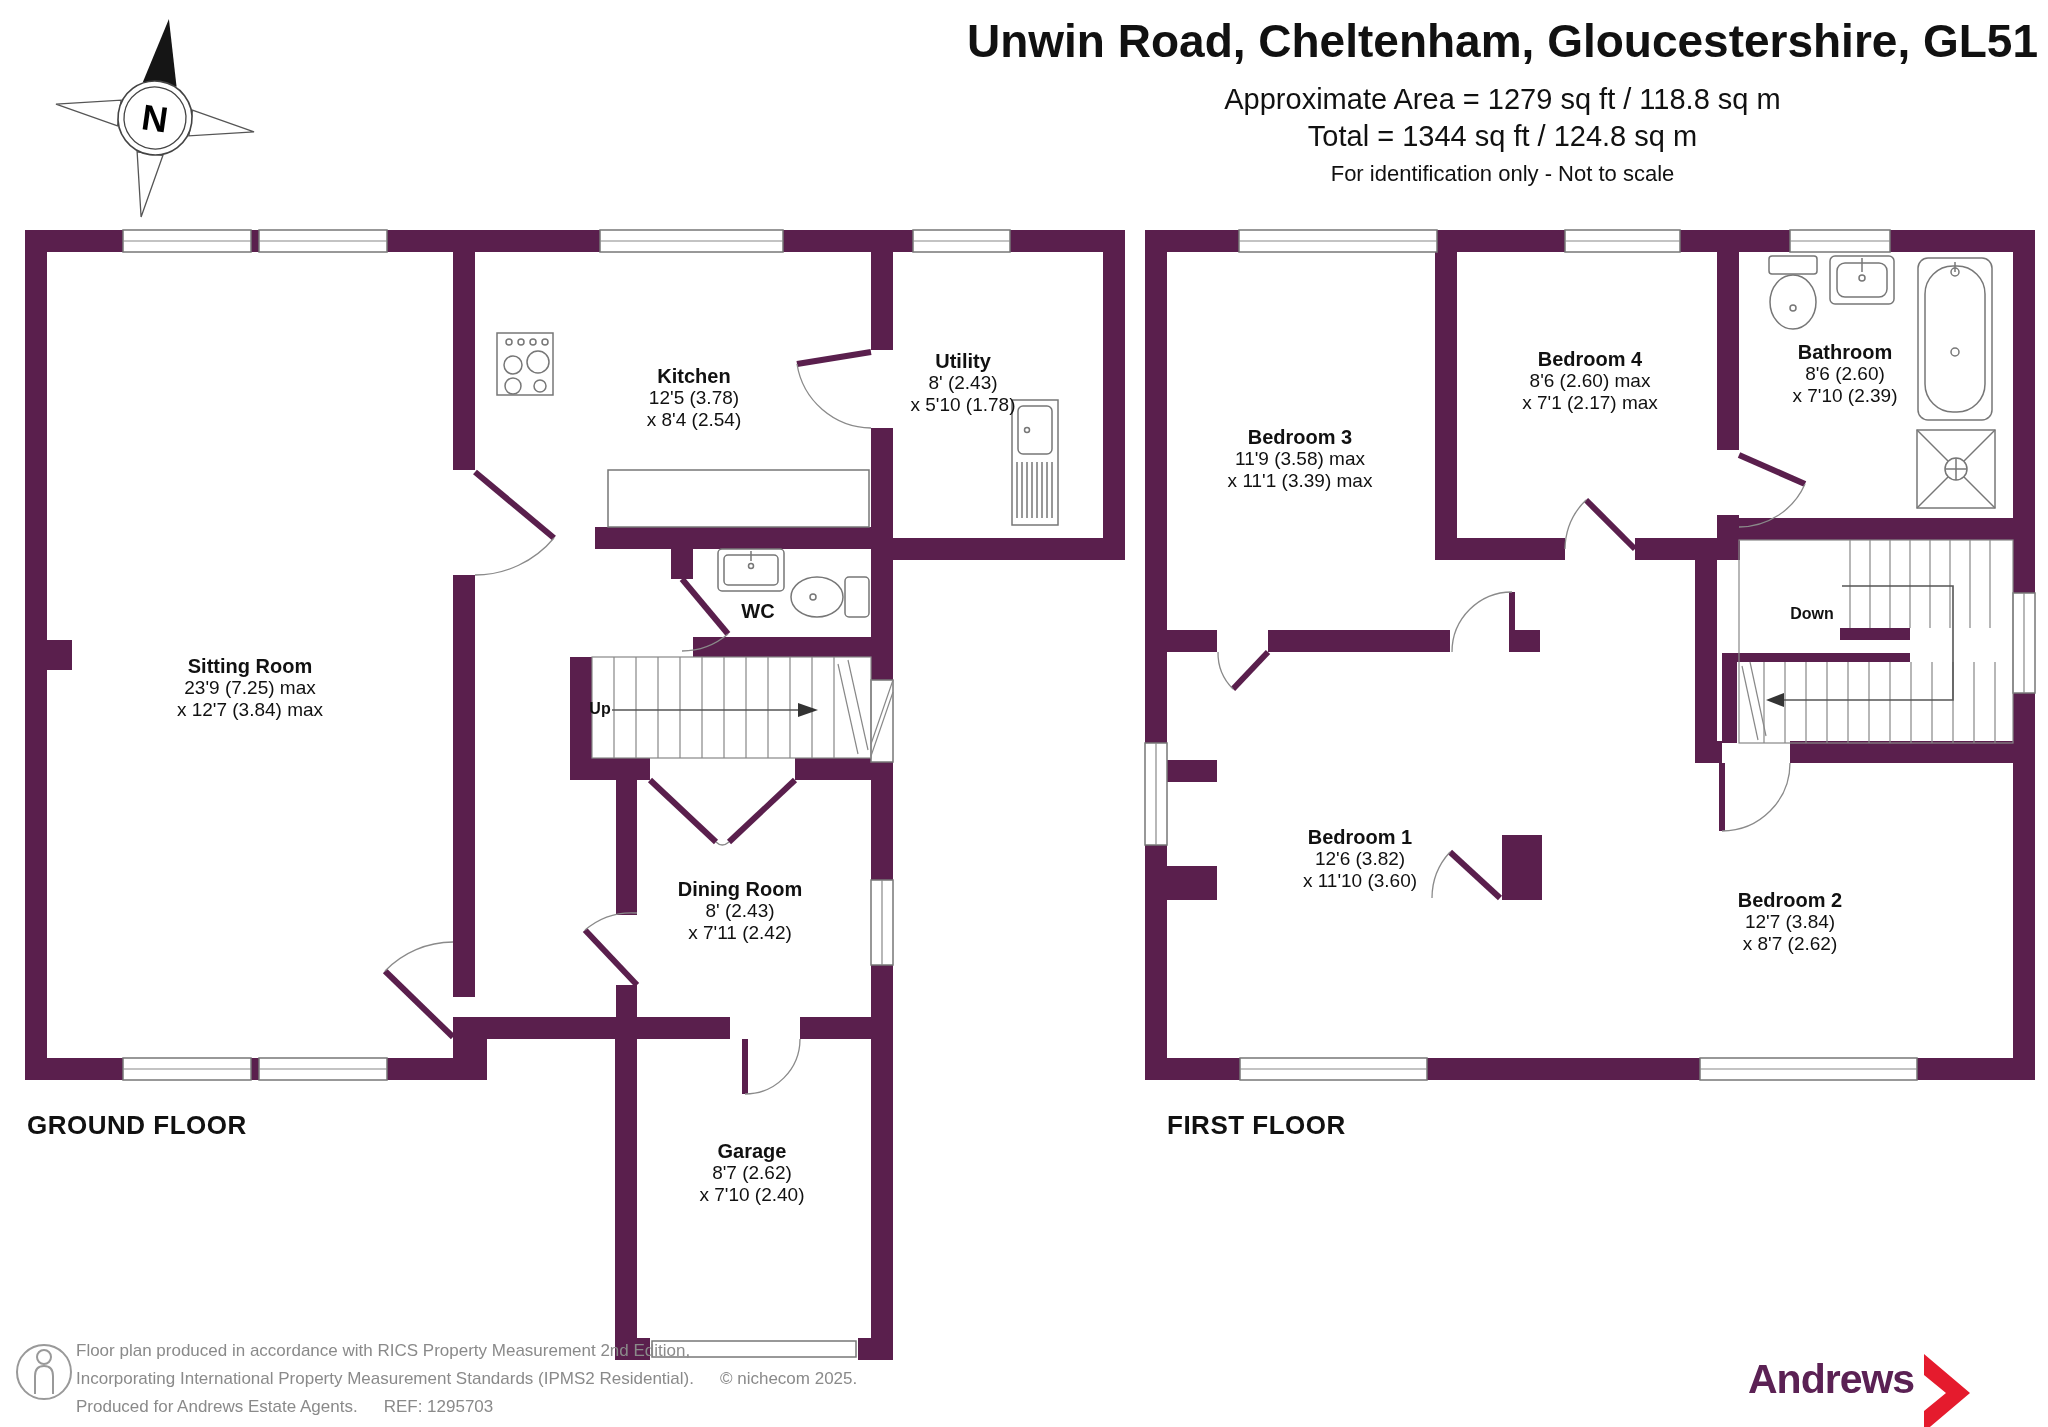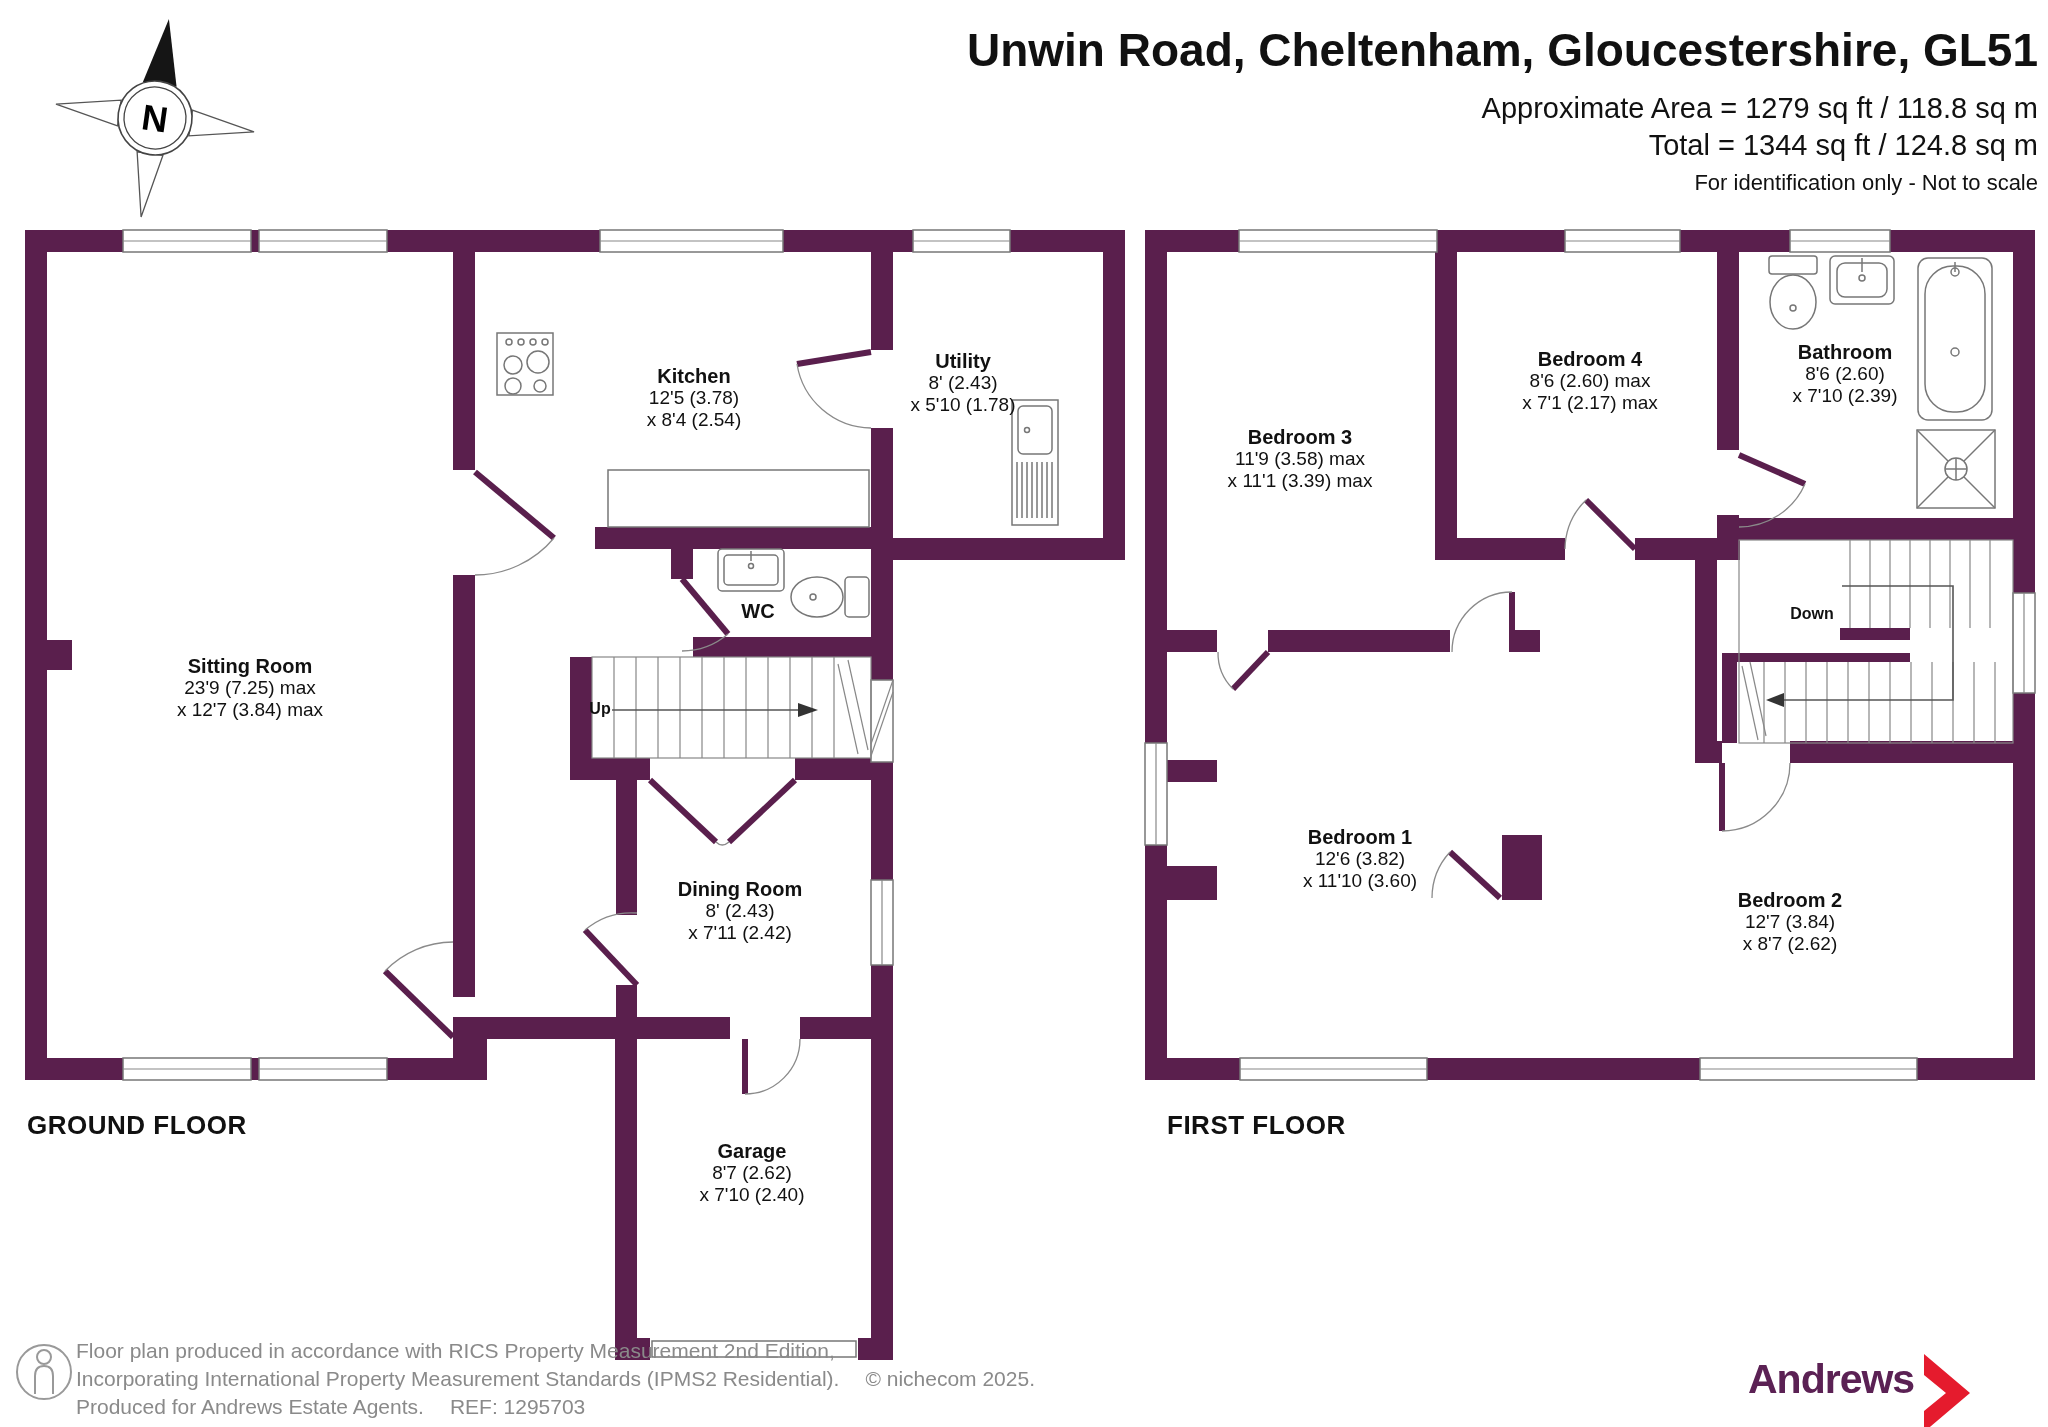--- a/index.html
+++ b/index.html
@@ -9,30 +9,30 @@
           font-family:"Liberation Sans", sans-serif;color:#111;}
   .plan-svg{position:absolute;left:0;top:0;}
   .wall rect{fill:var(--wall);}
   .win{fill:#fff;stroke:#777;stroke-width:1.5;}
   .thin{stroke:#777;stroke-width:1.5;fill:none;}
   .thin2{stroke:#888;stroke-width:1.2;fill:none;}
   .leaf{stroke:var(--wall);stroke-width:6;fill:none;}
   .arc{stroke:#8a8a8a;stroke-width:1.3;fill:none;}
   .arrowline{stroke:#555;stroke-width:1.6;fill:none;}
   .arrowhead{fill:#333;}
-  .header{position:absolute;top:24px;right:10px;text-align:right;}
+  .header{position:absolute;top:15px;right:10px;text-align:center;}
   .header .title{font-size:46px;font-weight:bold;line-height:52px;}
   .header .areas{font-size:29px;line-height:37px;margin-top:14px;}
   .header .disclaimer{font-size:22px;margin-top:6px;}
   .room-label{position:absolute;transform:translateX(-50%);text-align:center;
               font-size:19px;line-height:22px;white-space:nowrap;display:flex;flex-direction:column;}
   .room-label b{font-size:20px;}
   .stair-label{position:absolute;transform:translateX(-50%);font-weight:bold;font-size:16px;white-space:nowrap;}
   .floor-title{position:absolute;font-weight:bold;font-size:26px;letter-spacing:.5px;margin-top:20px;}
-  .footer{position:absolute;left:76px;top:1337px;color:#8a8a8a;font-size:21px;line-height:28px;}
+  .footer{position:absolute;left:76px;top:1337px;color:#8a8a8a;font-size:17px;line-height:28px;}
   .footer .gap{margin-left:26px;text-align:right;}
   .person{position:absolute;left:12px;top:1340px;}
   .logo{position:absolute;left:1748px;top:1336px;display:flex;align-items:flex-start;}
   .logo .word{font-size:41px;font-weight:bold;color:var(--logo);letter-spacing:-1px;line-height:86px;}
   .logo svg{margin-left:10px;margin-top:12px;}
   .chev{fill:var(--chevron);}
   .compass{position:absolute;left:50px;top:10px;}
 </style>
 </head>
 <body>

